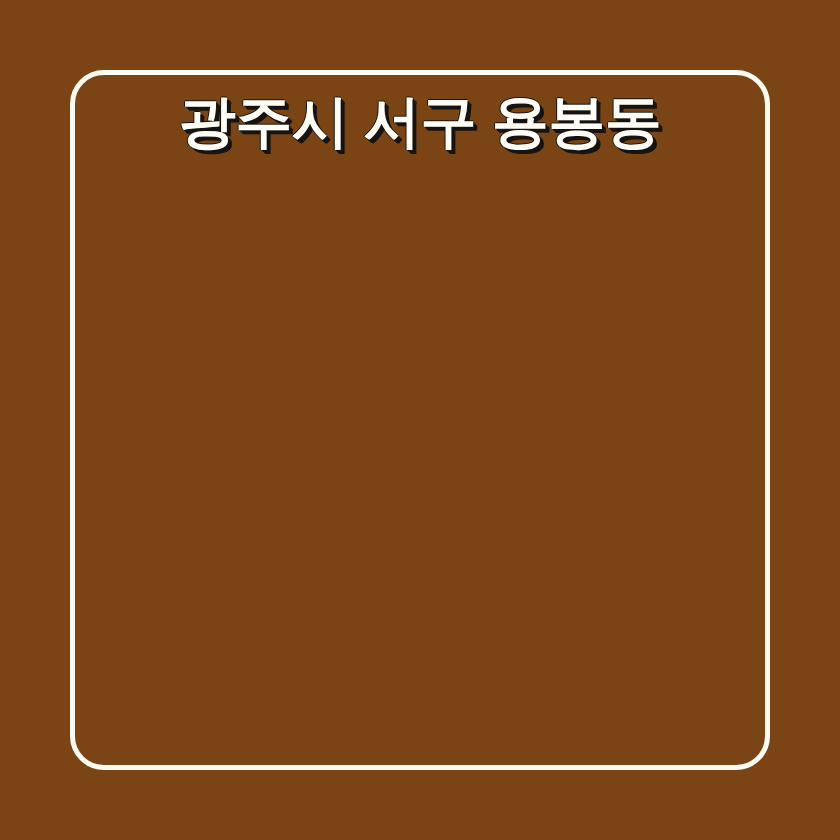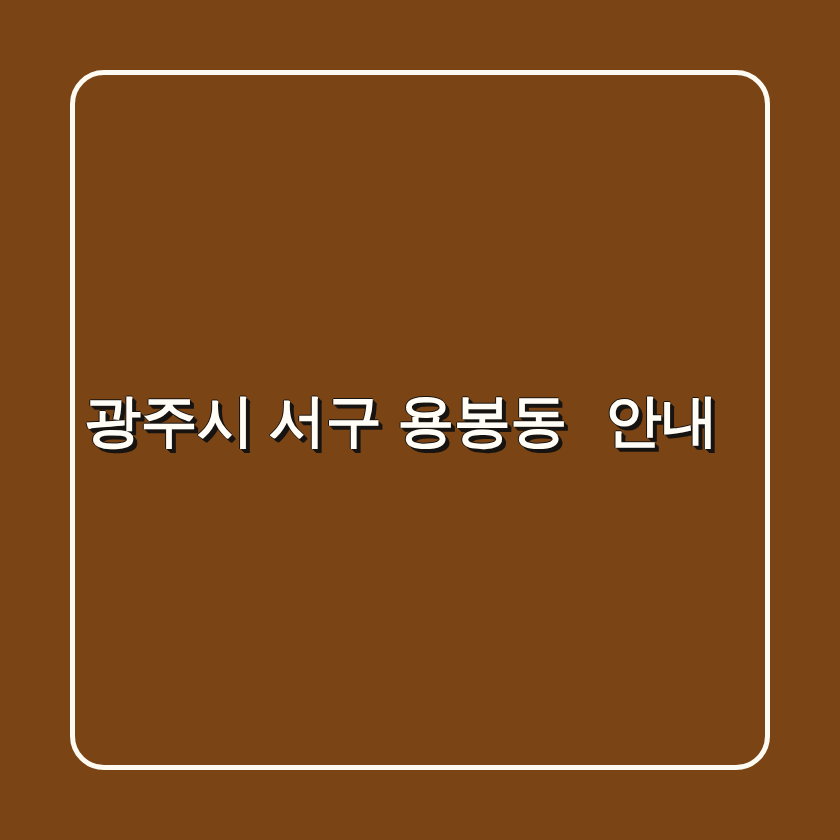--- a/index.html
+++ b/index.html
@@ -35,24 +35,25 @@
     pointer-events: none;
   }
 
   .title-block {
     position: absolute;
     left: 70px;
     top: 70px;
     width: 700px;
     height: 700px;
     display: flex;
+    flex-direction: column;
     align-items: center;
-    justify-content: center;
+    justify-content: flex-start;
     box-sizing: border-box;
-    padding: 0 14px;
+    padding: 16px 14px;
   }
 
   .title-line {
     display: block;
     width: 100%;
     text-align: center;
     font-family: "Liberation Sans", "DejaVu Sans", sans-serif;
     font-weight: 700;
     font-size: 57px;
     line-height: 70px;
@@ -70,16 +71,15 @@
 </style>
 </head>
 <body>
 
 <div class="poster">
 
   <div class="poster-frame"></div>
 
   <div class="title-block">
     <span class="title-line">광주시 서구 용봉동</span>
-    <span class="title-line">안내</span>
   </div>
 
 </div>
 
 </body></html>

